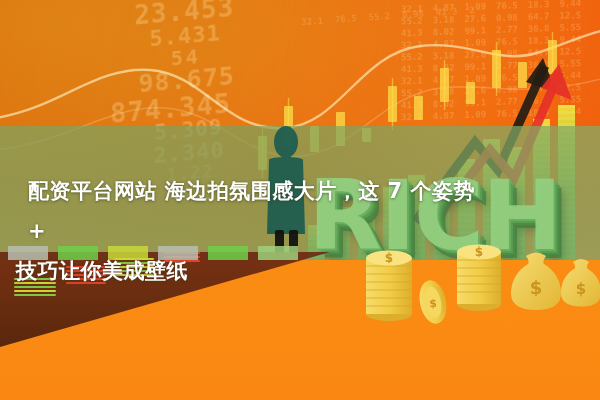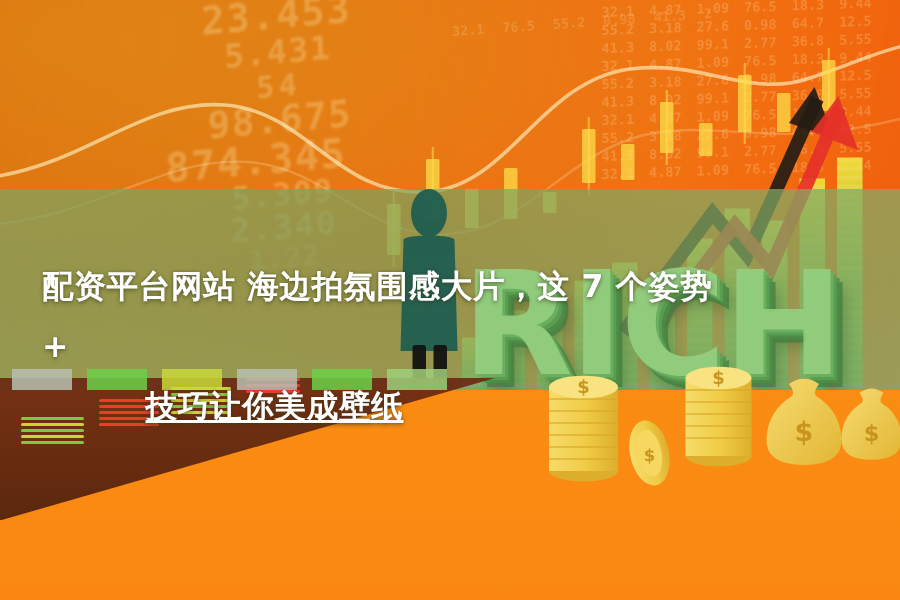--- a/index.html
+++ b/index.html
@@ -134,21 +134,21 @@
     text-align:center;
     color:#ffffff;
     font-size:21px;
     font-weight:700;
     line-height:40px;
     letter-spacing:.5px;
     text-shadow:0 1px 3px rgba(60,70,30,.55), 0 0 2px rgba(0,0,0,.25);
     font-family:"DejaVu Sans","Liberation Sans",sans-serif;
   }
   .title .l1{ display:block; text-align:left; padding-left:12px;}
-  .title .l2{ display:block; text-align:center; padding-right:150px;text-decoration:underline;}
+  .title .l2{ display:block; text-align:left; padding-right:150px;}
 </style>
 </head>
 <body>
 
 <div class="stage">
 
   <div class="bg-base"></div>
   <div class="bg-warmglow"></div>
 
   <div class="ghost-nums">

